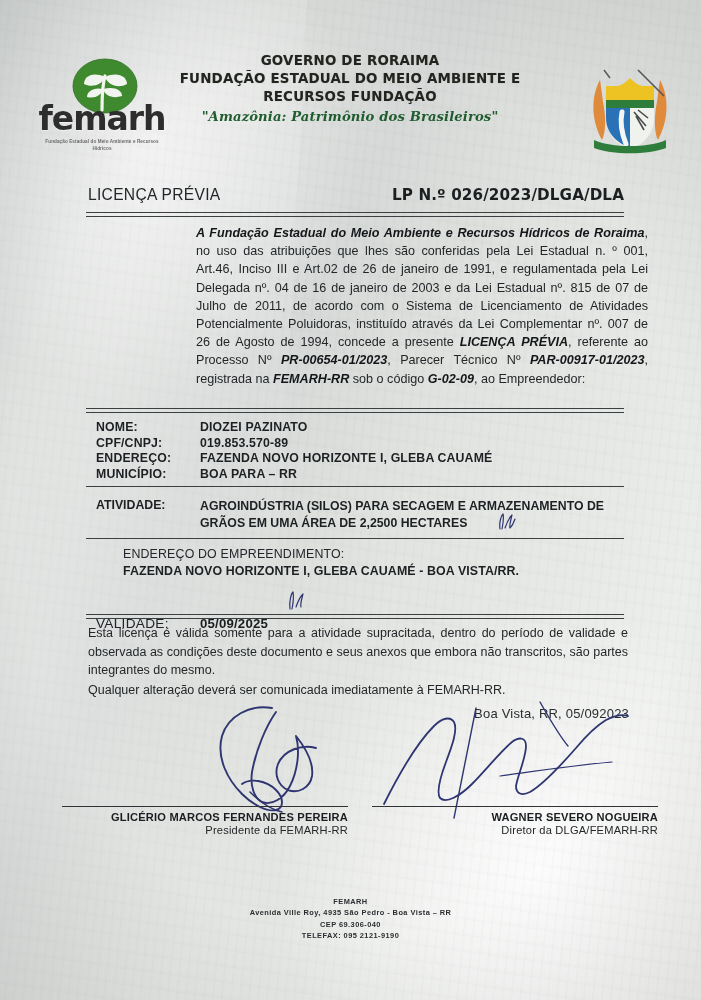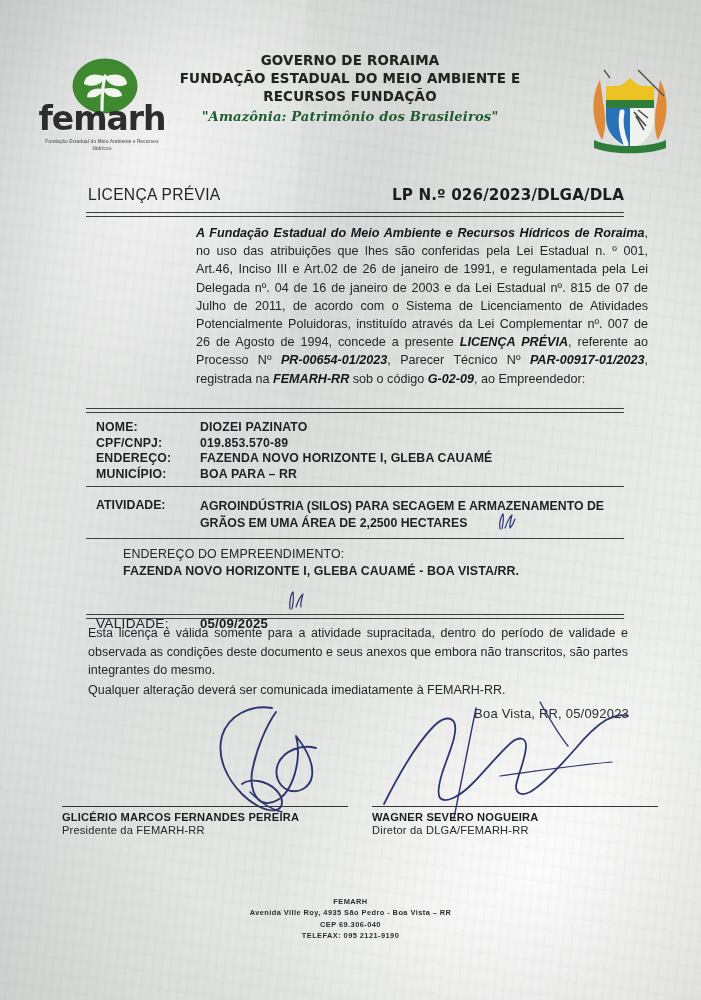--- a/index.html
+++ b/index.html
@@ -126,21 +126,21 @@
   }
   .closing .lastline{text-align:left;}
 
   .place-date{
     position:absolute;right:72px;top:706px;
     font-size:13px;color:#2a2d30;letter-spacing:0.2px;
   }
 
   
   .sig-area{position:absolute;left:60px;top:700px;width:580px;height:150px;}
-  .sig-col{position:absolute;top:106px;width:286px;text-align:left;}
+  .sig-col{position:absolute;top:106px;width:286px;text-align:right;}
   .sig-col.left{left:2px;}
   .sig-col.right{left:312px;}
   .sig-line{height:1.3px;background:#2f3336;margin-bottom:4px;}
   .sig-name{font-size:11.1px;font-weight:bold;color:#1b1e21;letter-spacing:0.2px;}
   .sig-role{font-size:11.1px;color:#24272a;letter-spacing:0.2px;margin-top:1px;}
 
   .ink{position:absolute;pointer-events:none;}
   .ink svg{display:block;overflow:visible;}
   .ink path{fill:none;stroke:#2e3570;stroke-linecap:round;stroke-linejoin:round;}
 

